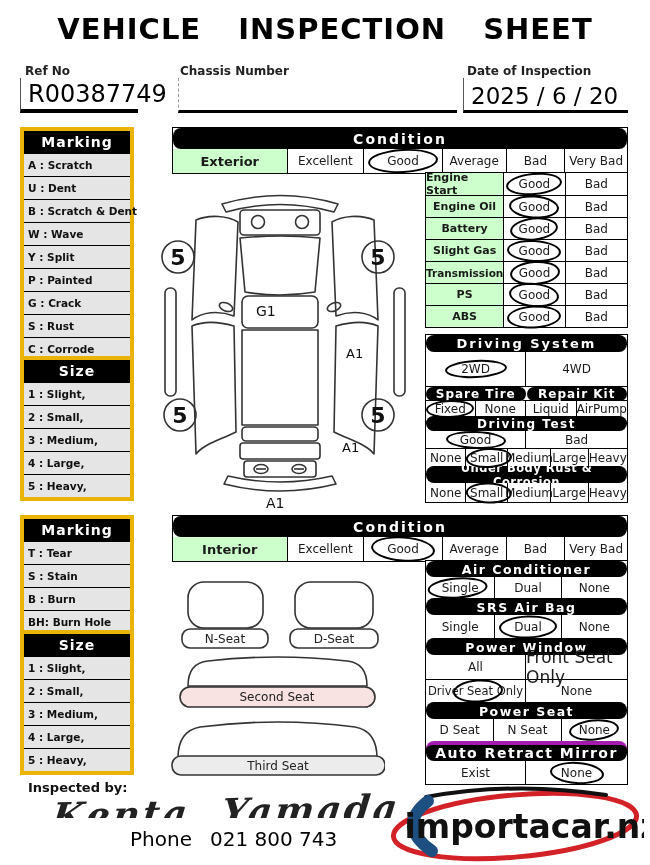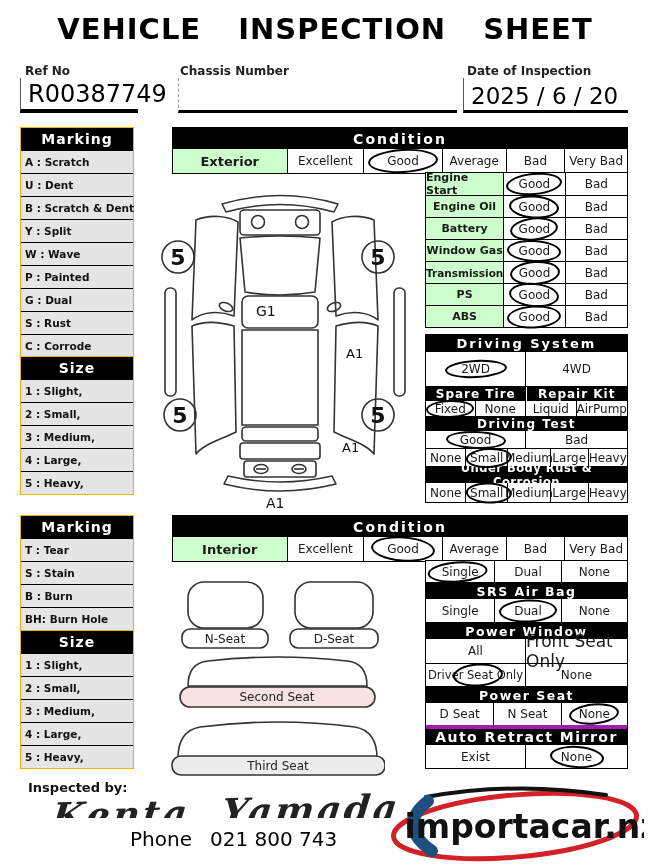--- a/index.html
+++ b/index.html
@@ -6,29 +6,29 @@
   body{width:650px;height:865px;background:#fff;position:relative;overflow:hidden;
        font-family:"DejaVu Sans","Liberation Sans",sans-serif;color:#111;}
   .abs{position:absolute;}
   .title{position:absolute;left:0;top:12px;width:650px;text-align:center;
          font-size:29px;font-weight:bold;letter-spacing:1px;word-spacing:26px;color:#000;}
   .flab{position:absolute;font-size:12px;font-weight:bold;color:#222;}
   .fbox{position:absolute;box-sizing:border-box;display:flex;align-items:flex-end;
         border-bottom:3px solid #000;}
   .fbox .val{font-size:24px;padding:0 0 1px 7px;color:#000;}
   
-  .legend{position:absolute;width:114px;box-sizing:border-box;border:1px solid #eab308;background:#fff;}
+  .legend{position:absolute;width:114px;box-sizing:border-box;border:4px solid #eab308;background:#fff;}
   .legend .lhd{background:#000;color:#fff;text-align:center;font-weight:bold;
                font-size:14px;height:22px;line-height:22px;letter-spacing:1px;}
   .lrow{height:22px;line-height:22px;border-top:1px solid #000;font-size:10.5px;
         font-weight:bold;padding-left:4px;white-space:nowrap;background:#e5e5e5;color:#111;}
   
   .tbl{position:absolute;box-sizing:border-box;border:1px solid #000;background:#fff;}
   .blkhdr{background:#000;color:#fff;font-weight:bold;text-align:center;
-          font-size:12px;letter-spacing:1.5px;display:flex;align-items:center;justify-content:center;}
+          font-size:12px;letter-spacing:1.5px;display:flex;align-items:center;justify-content:center;border-radius:8px;}
   .row{display:flex;box-sizing:border-box;}
   .row + .row{border-top:1px solid #000;}
   .blkhdr + .row{border-top:none;}
   .c{box-sizing:border-box;border-right:1px solid #000;display:flex;align-items:center;
      justify-content:center;position:relative;font-size:12px;color:#1a1a1a;overflow:visible;}
   .c:last-child{border-right:none;}
   .lab{background:#ccffcc;font-weight:bold;font-size:13px;}
   .small-t{font-size:12px;}
   .oval{position:absolute;left:50%;top:50%;transform:translate(-50%,-50%) rotate(-3deg);
         border:2.5px solid #000;border-radius:50%;pointer-events:none;}
@@ -63,24 +63,24 @@
   <div class="flab" style="left:467px;top:64px">Date of Inspection</div>
   <div class="fbox" style="left:463px;top:78px;width:165px;height:35px;border-left:1px solid #555">
     <span class="val" style="font-size:23px">2025 / 6 / 20</span>
   </div>
 
   <div class="legend" style="left:20px;top:127px">
     <div class="lhd">Marking</div>
     <div class="lrow">A : Scratch</div>
     <div class="lrow">U : Dent</div>
     <div class="lrow">B : Scratch &amp; Dent</div>
+    <div class="lrow">W : Wave</div>
     <div class="lrow">Y : Split</div>
-    <div class="lrow">W : Wave</div>
     <div class="lrow">P : Painted</div>
-    <div class="lrow">G : Dual</div>
+    <div class="lrow">G : Crack</div>
     <div class="lrow">S : Rust</div>
     <div class="lrow">C : Corrode</div>
   </div>
 
   <div class="legend" style="left:20px;top:356px">
     <div class="lhd">Size</div>
     <div class="lrow">1 : Slight,</div>
     <div class="lrow">2 : Small,</div>
     <div class="lrow">3 : Medium,</div>
     <div class="lrow">4 : Large,</div>
@@ -161,21 +161,21 @@
       <div class="c" style="width:62px">
           <span>Good</span>
           <span class="oval" style="width:44px;height:19px;transform:translate(-50%,-50%) rotate(-6deg)"></span>
         </div>
       <div class="c" style="width:62px">
           <span>Bad</span>
         </div>
     </div>
     <div class="row" style="height:22px">
       <div class="c lab" style="width:79px;font-size:11px">
-          <span>Window Gas</span>
+          <span>Slight Gas</span>
         </div>
       <div class="c" style="width:62px">
           <span>Good</span>
           <span class="oval" style="width:50px;height:18px;transform:translate(-50%,-50%) rotate(3deg)"></span>
         </div>
       <div class="c" style="width:62px">
           <span>Bad</span>
         </div>
     </div>
     <div class="row" style="height:22px">
@@ -314,20 +314,21 @@
       <div class="c" style="width:59px">
           <span>Bad</span>
         </div>
       <div class="c" style="width:62px">
           <span>Very Bad</span>
         </div>
     </div>
   </div>
 
   <div class="tbl" style="left:425px;top:560px;width:203px">
+    <div class="blkhdr" style="height:16px;font-size:12.5px;letter-spacing:1.5px">Air Conditioner</div>
     <div class="row" style="height:21px">
       <div class="c" style="width:70px">
           <span>Single</span>
           <span class="oval" style="width:56px;height:17px;transform:translate(-54%,-50%) rotate(-4deg)"></span>
         </div>
       <div class="c" style="width:67px">
           <span>Dual</span>
         </div>
       <div class="c" style="width:66px">
           <span>None</span>

